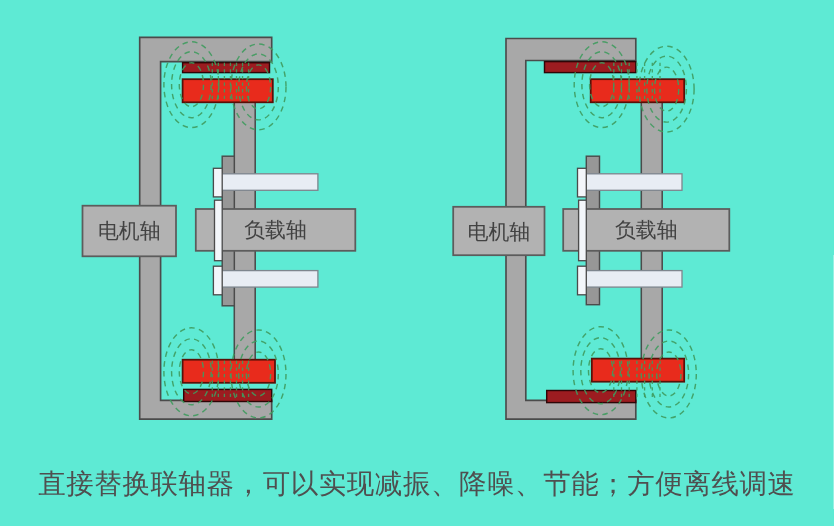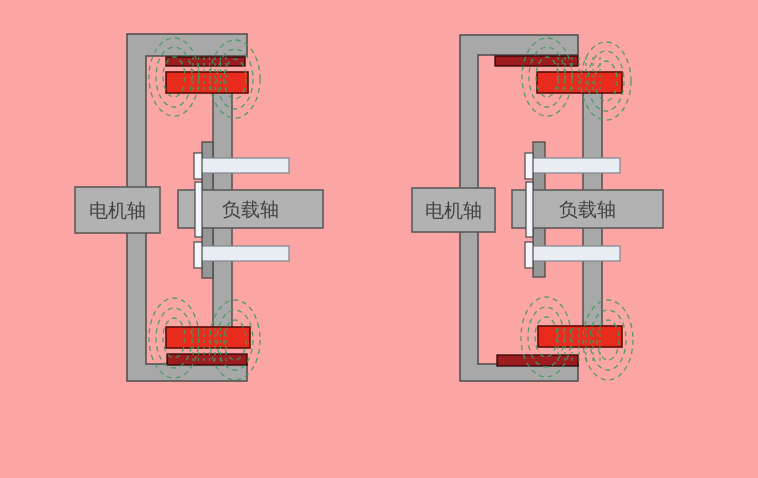--- a/index.html
+++ b/index.html
@@ -12,21 +12,21 @@
     --bolt-head-light:#f3f6fa;
     --field-line-green:#3f9b5e;
     --outline:#4b4b4b;
     --caption-text:#4f4f4f;
     --label-text:#424242;
   }
   html,body{margin:0;padding:0;background:#ffffff;}
   .page{
     position:relative;
     width:758px;height:478px;
-    background:#fca5a5;
+    background:#5eead4;
     overflow:hidden;
     font-family:"Liberation Sans",sans-serif;
   }
   svg{display:block;}
   .shape-bracket{fill:var(--bracket-gray);stroke:var(--outline);stroke-width:1.5;}
   .shape-column{fill:var(--bracket-gray);stroke:var(--outline);stroke-width:1.4;}
   .shape-flange{fill:var(--flange-gray);stroke:var(--outline);stroke-width:1.3;}
   .shape-box{fill:var(--label-box-gray);stroke:#5c5c5c;stroke-width:1.6;}
   .shape-bright{fill:var(--magnet-bright-red);stroke:#591008;stroke-width:1.6;}
   .shape-dark{fill:var(--magnet-dark-red);stroke:#2e0607;stroke-width:1.3;}
@@ -160,13 +160,14 @@
         <line class="field-dash" x1="565" y1="328" x2="565" y2="363"></line>
         <line class="field-dash" x1="572" y1="328" x2="572" y2="363"></line>
         <line class="field-dash" x1="579" y1="328" x2="579" y2="363"></line>
         <line class="field-dash" x1="586" y1="328" x2="586" y2="363"></line>
         <line class="field-dash" x1="593" y1="328" x2="593" y2="363"></line>
         <line class="field-dash" x1="600" y1="328" x2="600" y2="363"></line>
       </g>
     </g>
   </svg>
 
+  <div class="caption">直接替换联轴器，可以实现减振、降噪、节能；方便离线调速</div>
 </div>
 
 </body></html>

